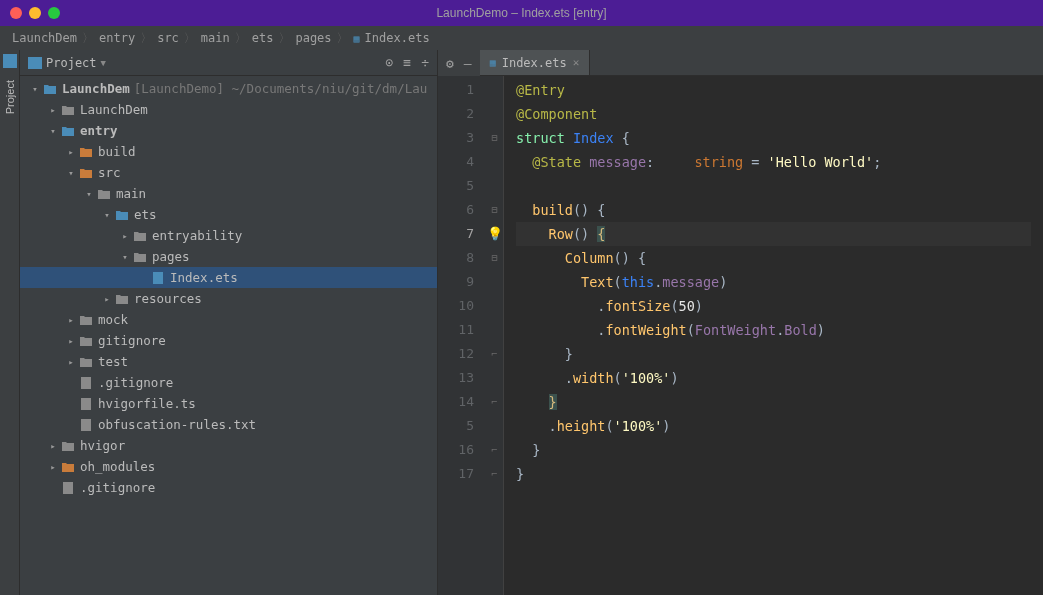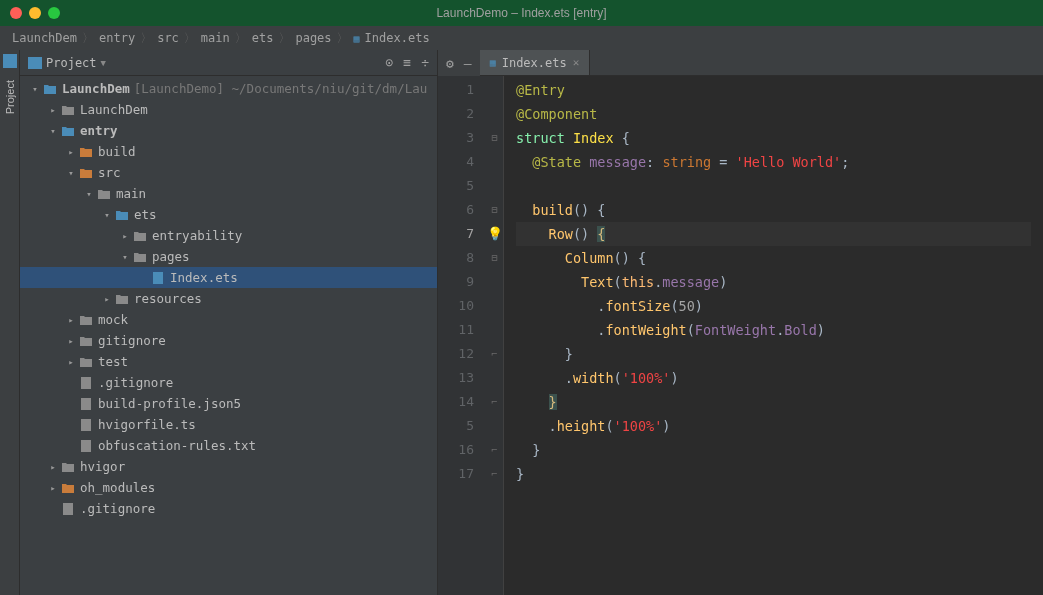--- a/index.html
+++ b/index.html
@@ -1,18 +1,18 @@
 <!DOCTYPE html>
 <html><head>
 <meta charset="utf-8">
 <style>
 * { margin: 0; padding: 0; box-sizing: border-box; font-family: 'Menlo', 'Consolas', monospace; }
 body { background: #3c3f41; color: #bbbbbb; width: 1043px; height: 595px; overflow: hidden; font-size: 12px; }
 
-.titlebar { height: 26px; background: #14532d; display: flex; align-items: center; padding: 0 10px; position: relative; text-align: center; }
+.titlebar { height: 26px; background: #4c1d95; display: flex; align-items: center; padding: 0 10px; position: relative; text-align: center; }
 .traffic-lights { display: flex; gap: 7px; }
 .traffic-light { width: 12px; height: 12px; border-radius: 50%; }
 .tl-red { background: #ff5f57; }
 .tl-yellow { background: #febc2e; }
 .tl-green { background: #28c840; }
 .window-title { position: absolute; left: 50%; transform: translateX(-50%); color: #a0a0a0; font-family: sans-serif; font-size: 12px; }
 
 .breadcrumbs { height: 24px; display: flex; align-items: center; padding: 0 12px; gap: 2px; font-family: sans-serif; font-size: 12px; color: #a0a0a0; }
 .crumb { cursor: pointer; }
 .crumb-sep { color: #606060; margin: 0 3px; }
@@ -55,32 +55,32 @@
 .gutter { width: 48px; background: #313335; text-align: right; padding-right: 12px; color: #606366; font-size: 13px; line-height: 24px; padding-top: 2px; }
 .gutter .ln.active { color: #a4a3a3; }
 .fold-gutter { width: 18px; background: #313335; border-right: 1px solid #414141; font-size: 10px; color: #6a6a6a; line-height: 24px; padding-top: 2px; position: relative; }
 .fold-mark { display: block; height: 24px; text-align: center; }
 .bulb { position: absolute; left: 1px; top: 150px; color: #f0a732; font-size: 13px; }
 .code { flex: 1; padding: 2px 12px; font-size: 13.5px; line-height: 24px; white-space: pre; overflow: auto; }
 .code-line.current { background: #323232; }
 
 .tk-ann { color: #b8b847; }
 .tk-kw { color: #86efac; }
-.tk-type { color: #fde047; }
+.tk-type { color: #3b82f6; }
 .tk-punct { color: #a9b7c6; }
 .tk-brace { color: #a9b7c6; }
 .tk-brace-y { color: #d7ba7d; background: #3b514d; }
 .tk-prop { color: #9876aa; }
-.tk-str { color: #ef4444; }
-.tk-num { color: #a3a3a3; }
+.tk-str { color: #fef9c3; }
+.tk-num { color: #e5e5e5; }
 .tk-func { color: #ffc66d; }
 .tk-obj { color: #9876aa; }
-.tk-this { color: #fdba74; }
+.tk-this { color: #3b82f6; }
 .tk-plain { color: #a9b7c6; }
-.tk-typeref { color: #cc7832; }
+.tk-typeref { color: #cc7832; margin-left: 32px; }
 
 svg.fi { width: 14px; height: 12px; vertical-align: middle; }
 </style>
 </head>
 <body>
 
 <div class="titlebar">
   <div class="traffic-lights">
     <div class="traffic-light tl-red"></div>
     <div class="traffic-light tl-yellow"></div>
@@ -270,30 +270,20 @@
         </div>
         <div class="tree-row">
           <span class="tree-indent" style="width: 44px;"></span>
           <span class="tree-arrow"></span>
           <span class="tree-icon">
             <svg class="fi" viewBox="0 0 14 12">
               <rect x="2" y="0" width="10" height="12" fill="#8a8a8a"></rect>
             </svg>
           </span>
           <span class="tree-label">.gitignore</span>
-        </div>
-        <div class="tree-row">
-          <span class="tree-indent" style="width: 44px;"></span>
-          <span class="tree-arrow"></span>
-          <span class="tree-icon">
-            <svg class="fi" viewBox="0 0 14 12">
-              <rect x="2" y="0" width="10" height="12" fill="#8a8a8a"></rect>
-            </svg>
-          </span>
-          <span class="tree-label">build-profile.json5</span>
         </div>
         <div class="tree-row">
           <span class="tree-indent" style="width: 44px;"></span>
           <span class="tree-arrow"></span>
           <span class="tree-icon">
             <svg class="fi" viewBox="0 0 14 12">
               <rect x="2" y="0" width="10" height="12" fill="#8a8a8a"></rect>
             </svg>
           </span>
           <span class="tree-label">hvigorfile.ts</span>

